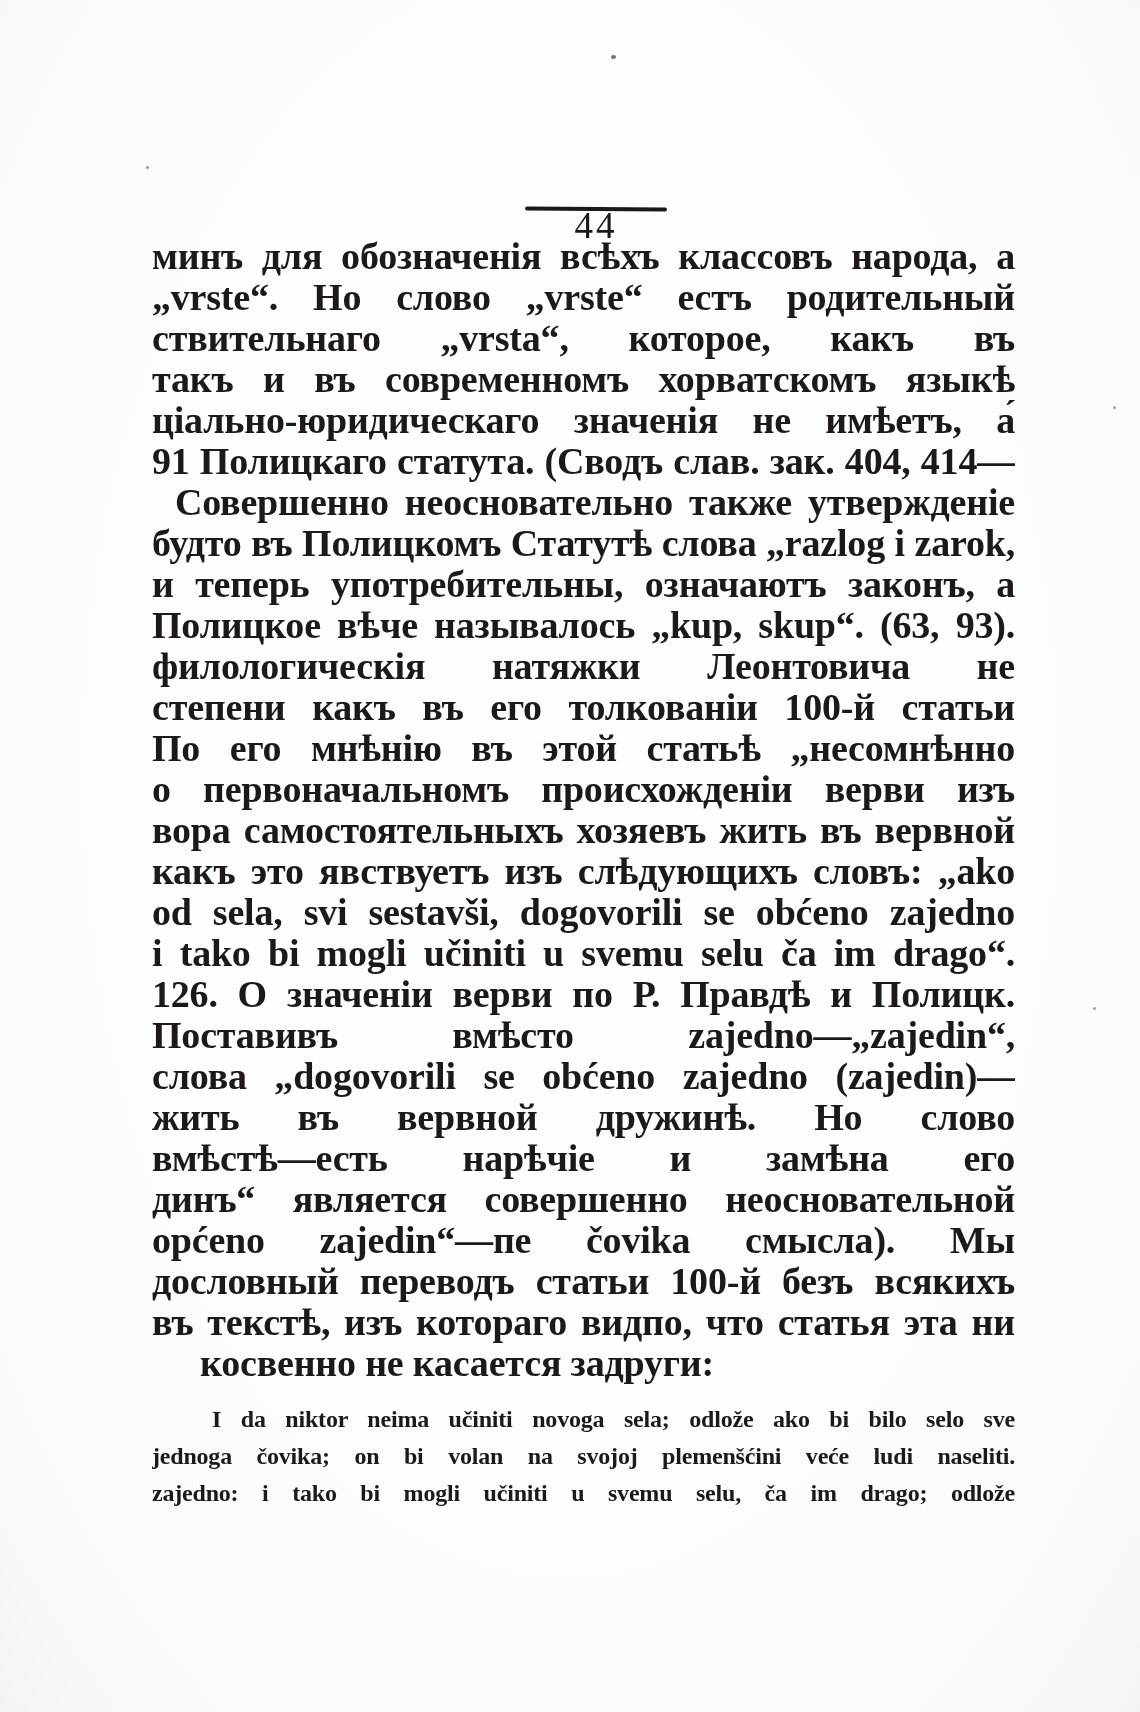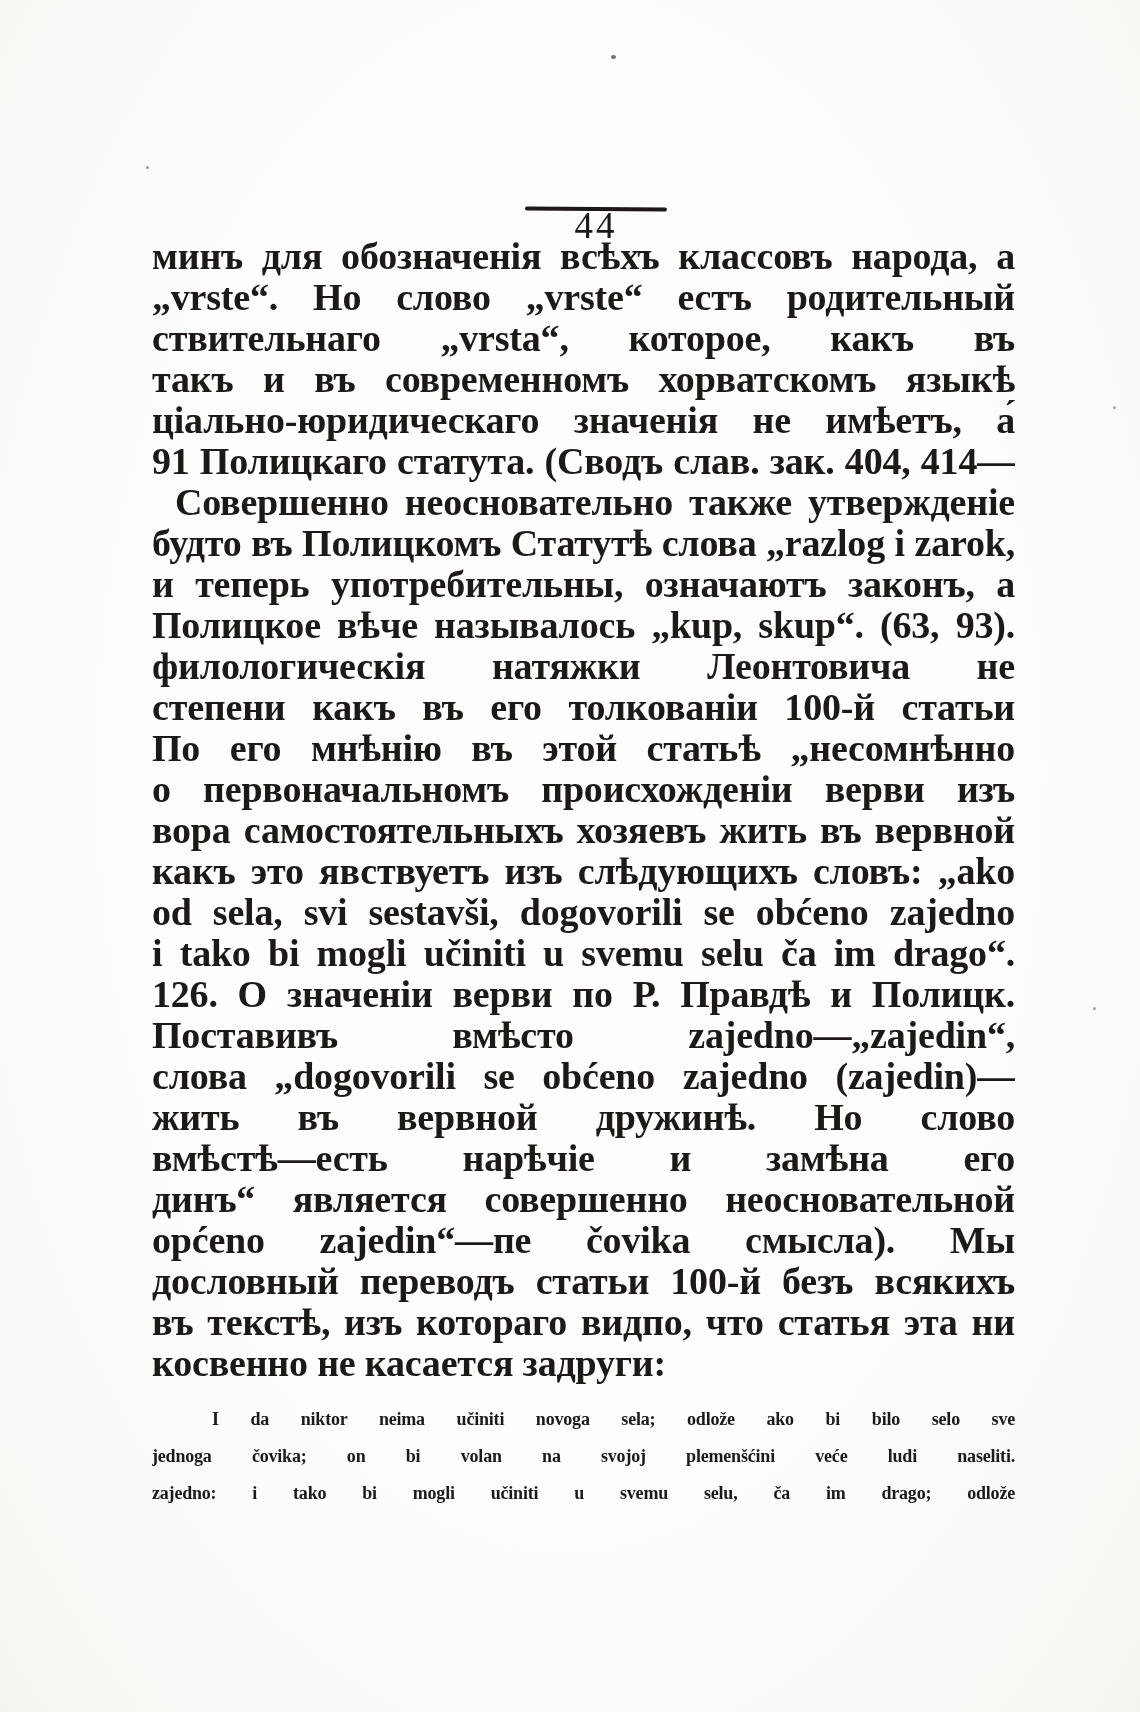--- a/index.html
+++ b/index.html
@@ -53,24 +53,24 @@
     height: 41px;
     font-weight: 700;
     letter-spacing: -0.2px;
     text-align: justify;
     text-align-last: justify;
     overflow: hidden;
     white-space: normal;
   }
   .line.indent { text-indent: 23px; }
   .line.indent-lg { text-indent: 60px; }
-  .line.endline { text-align-last: left; }
+  .line.endline { text-align-last: left; margin-left: 48px; }
   .para.quote { margin-top: 17px; }
   .para.quote .line {
-    font-size: 18px;
+    font-size: 24px;
     line-height: 37px;
     height: 37px;
     font-weight: 700;
   }
   .speck {
     position: absolute;
     background: #5a5650;
     border-radius: 50%;
   }
   .speck.s1 { left: 611px; top: 55px;  width: 5px; height: 4px; opacity: .85; }

